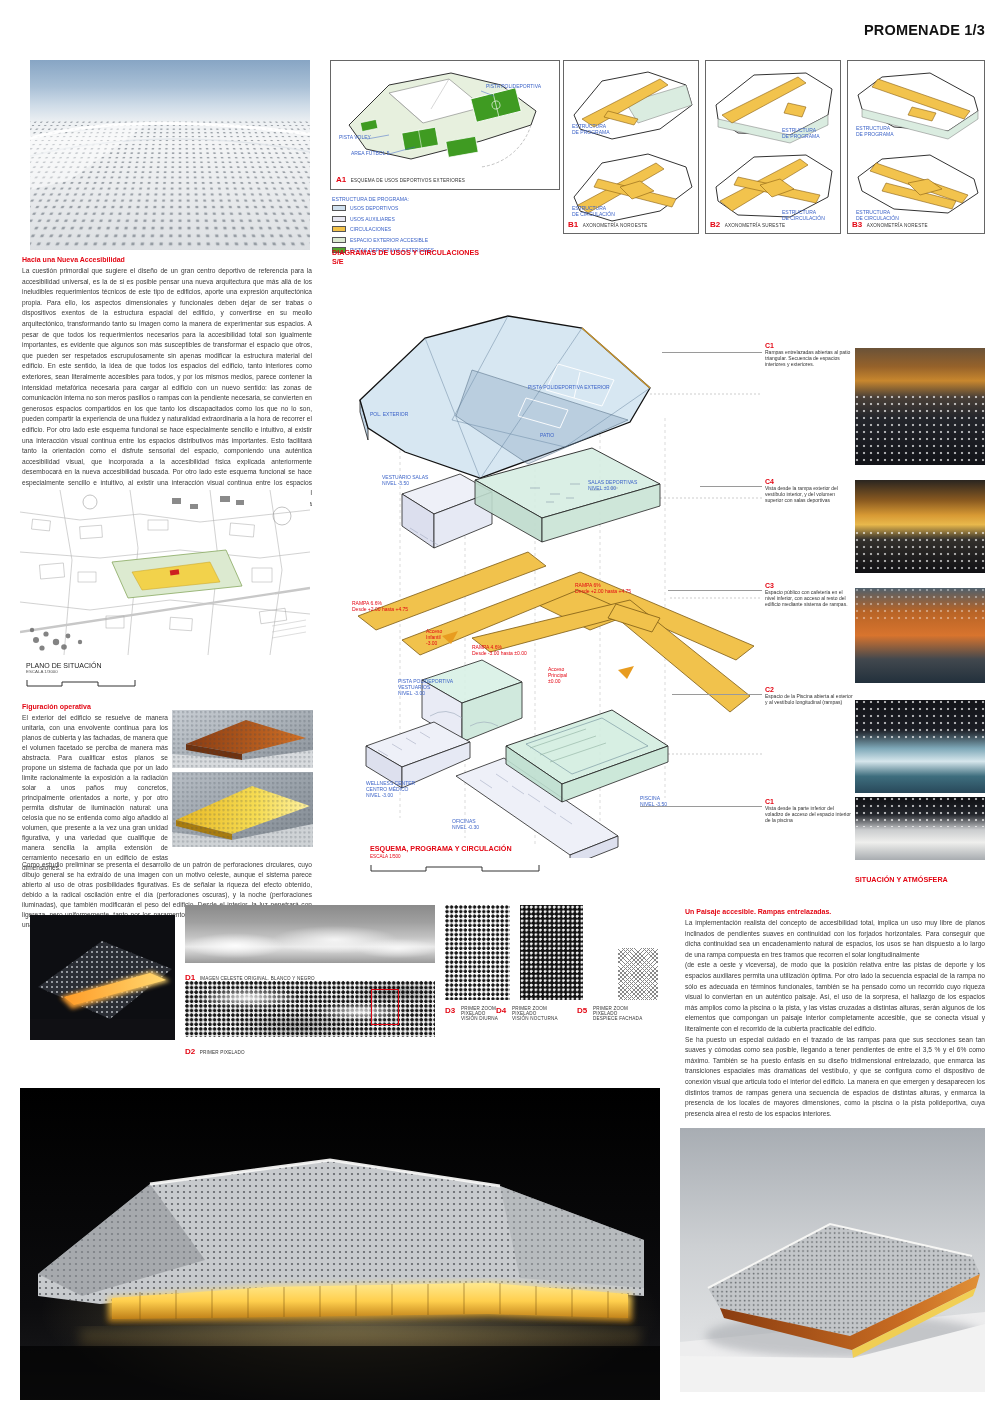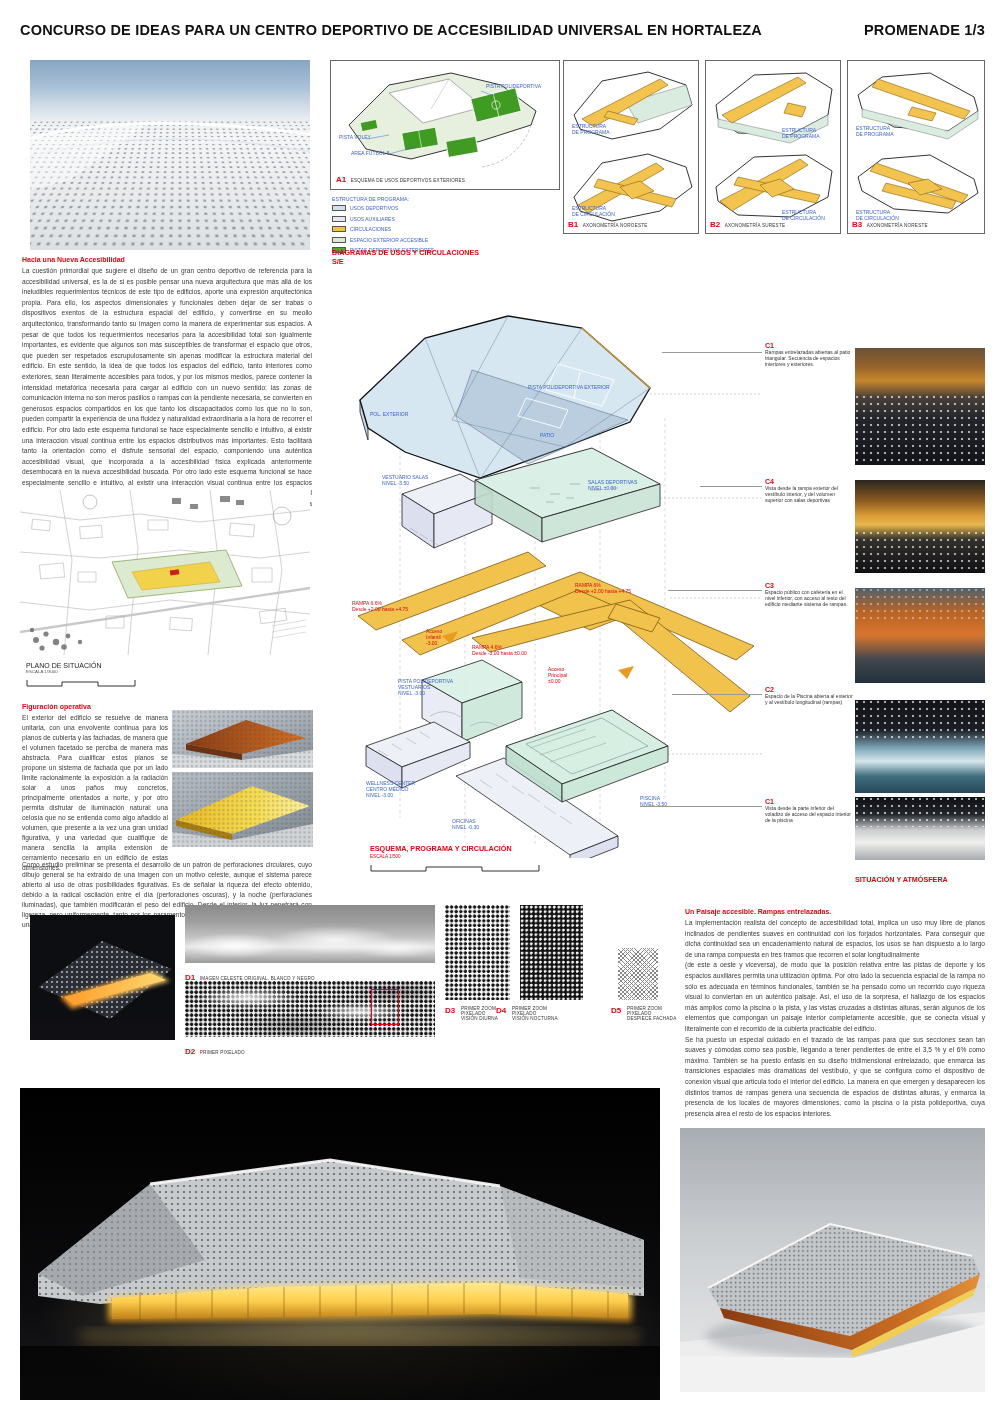--- a/index.html
+++ b/index.html
@@ -51,21 +51,20 @@
  repeating-linear-gradient(-45deg,#888 0,#888 .6px,transparent .6px,transparent 3px)}
 .redbox{position:absolute;border:1.2px solid #e30613}
 .scale-note{font-size:4.4px;color:#555}
 .scale-note-red{font-size:4.6px;color:#e30613}
 </style>
 </head>
 <body>
 
 <div class="board">
 
-  <div class="abs h-title" style="left:20px;top:22px;width:820px">CONCURSO DE IDEAS PARA UN CENTRO DEPORTIVO DE ACCESIBILIDAD UNIVERSAL EN HORTALEZA</div>
   <div class="abs h-title" style="right:15px;top:22px;text-align:right">PROMENADE 1/3</div>
 
   <div class="ph" style="left:30px;top:60px;width:280px;height:190px">
     <div class="abs" style="inset:0;background:linear-gradient(180deg,#87a5c4 0%,#a9c0d6 14%,#cfdce8 24%,#eef1f3 33%,#f4f5f6 42%,#e8eaec 72%,#dde0e3 100%)"></div>
     <div class="abs" style="left:-20px;top:32%;width:340px;height:90%;transform:perspective(320px) rotateX(56deg);transform-origin:50% 0;background-image:radial-gradient(circle at 2px 2px,rgba(90,100,110,.55) 1.1px,transparent 1.6px);background-size:6px 6px"></div>
     <svg class="abs" style="left:0;top:0" width="280" height="190">
       <path d="M0,78 C70,60 160,58 280,74" stroke="#fff" stroke-width="3" fill="none" opacity=".9"></path>
       <path d="M0,96 C90,74 190,74 280,92" stroke="#dfe4e8" stroke-width="1.5" fill="none" opacity=".8"></path>
       <polygon points="0,78 120,62 40,120 0,130" fill="rgba(255,255,255,.45)"></polygon>
     </svg>
@@ -511,21 +510,21 @@
   </div>
 
   <div class="ph d4img" style="left:520px;top:905px;width:63px;height:95px"></div>
   <div class="abs" style="left:496px;top:1006px;width:70px">
     <span class="code-red" style="float:left;margin-right:3px">D4</span>
     <span class="cap-sm pre" style="display:block;margin-left:16px">PRIMER ZOOM PIXELADO
 VISIÓN NOCTURNA</span>
   </div>
 
   <div class="ph d5img" style="left:593px;top:905px;width:65px;height:95px"></div>
-  <div class="abs" style="left:611px;top:1006px;width:72px">
+  <div class="abs" style="left:577px;top:1006px;width:72px">
     <span class="code-red" style="float:left;margin-right:3px">D5</span>
     <span class="cap-sm pre" style="display:block;margin-left:16px">PRIMER ZOOM PIXELADO
 DESPIECE FACHADA</span>
   </div>
 
   <div class="abs" style="left:685px;top:908px;width:300px">
     <div class="t-sec">Un Paisaje accesible. Rampas entrelazadas.</div>
     <div class="body-txt pre">La implementación realista del concepto de accesibilidad total, implica un uso muy libre de planos inclinados de pendientes suaves en continuidad con los forjados horizontales. Para conseguir que dicha continuidad sea un encadenamiento natural de espacios, los usos se han dispuesto a lo largo de una rampa compuesta en tres tramos que recorren el solar longitudinalmente
 (de este a oeste y viceversa), de modo que la posición relativa entre las pistas de deporte y los espacios auxiliares permita una utilización óptima. Por otro lado la secuencia espacial de la rampa no sólo es adecuada en términos funcionales, también se ha pensado como un recorrido cuyo riqueza visual lo conviertan en un auténtico paisaje. Así, el uso de la sorpresa, el hallazgo de los espacios más amplios como la piscina o la pista, y las vistas cruzadas a distintas alturas, serán algunos de los elementos que compongan un paisaje interior completamente accesible, que se conecta visual y literalmente con el recorrido de la cubierta practicable del edificio.
 Se ha puesto un especial cuidado en el trazado de las rampas para que sus secciones sean tan suaves y cómodas como sea posible, llegando a tener pendientes de entre el 3,5  % y el 6% como máximo. También se ha puesto énfasis en su diseño tridimensional entrelazado, que enmarca las transiciones espaciales más dramáticas del vestíbulo, y que se configura como el dispositivo de conexión visual que articula todo el interior del edificio. La manera en que emergen y desaparecen los distintos tramos de rampas genera una secuencia de espacios de distintas alturas, y enmarca la presencia de los locales de mayores dimensiones, como la piscina o la pista polideportiva, cuya presencia airea el resto de los espacios interiores.</div>

